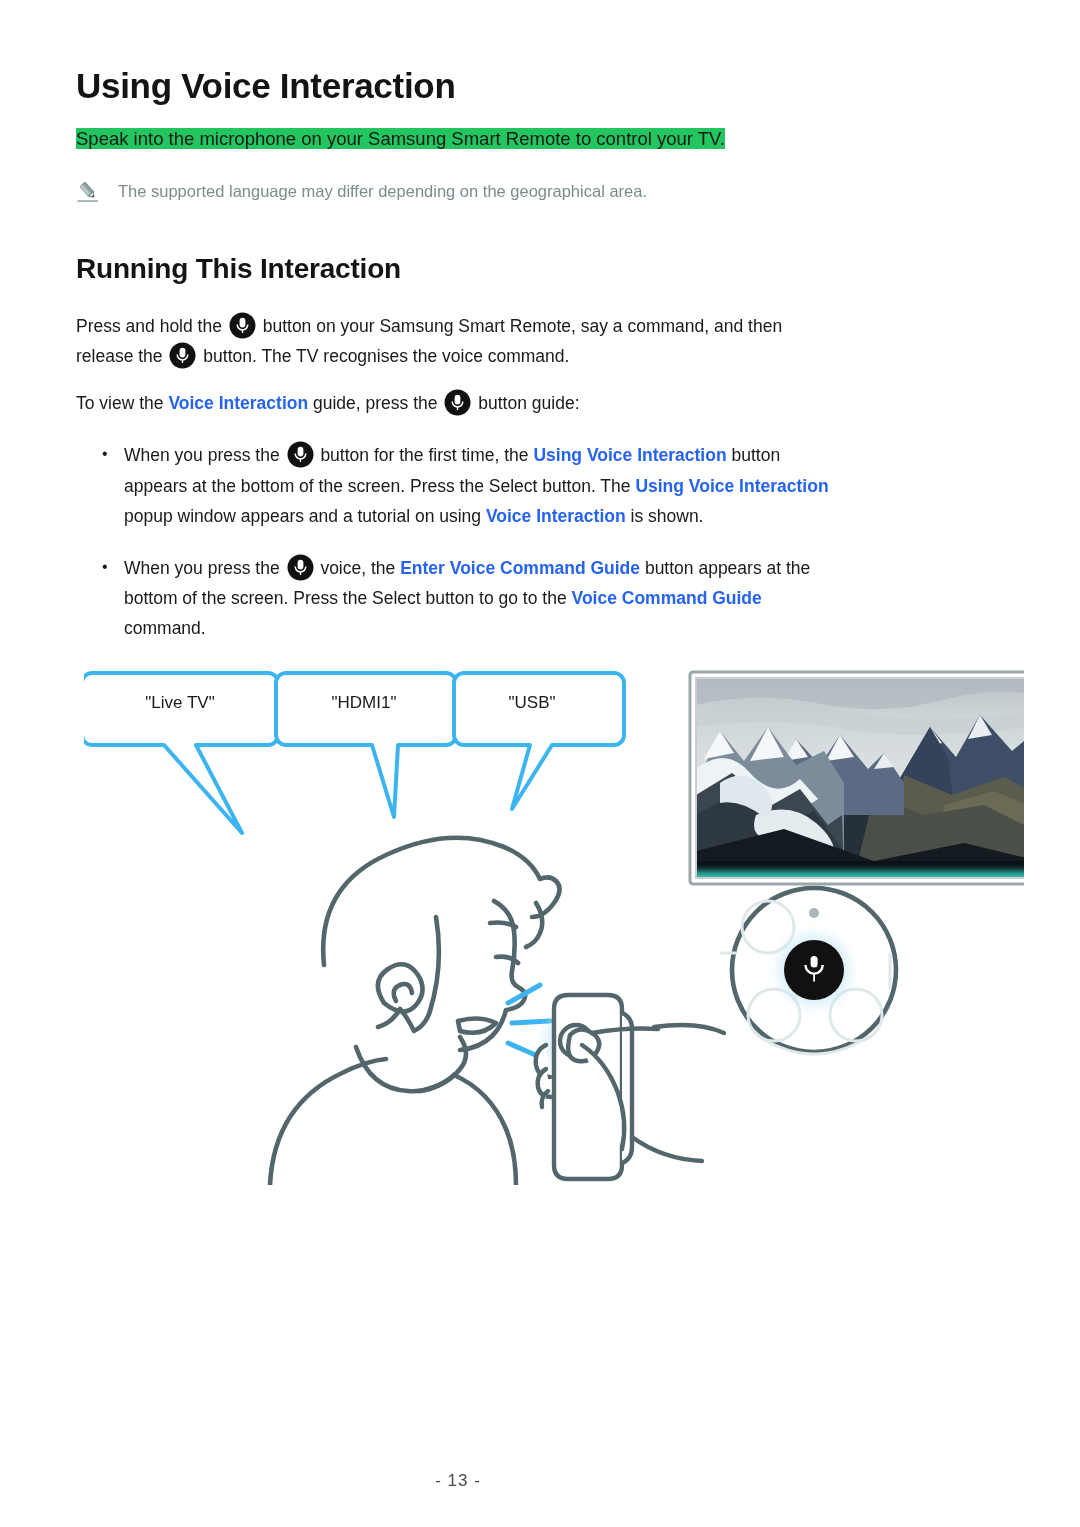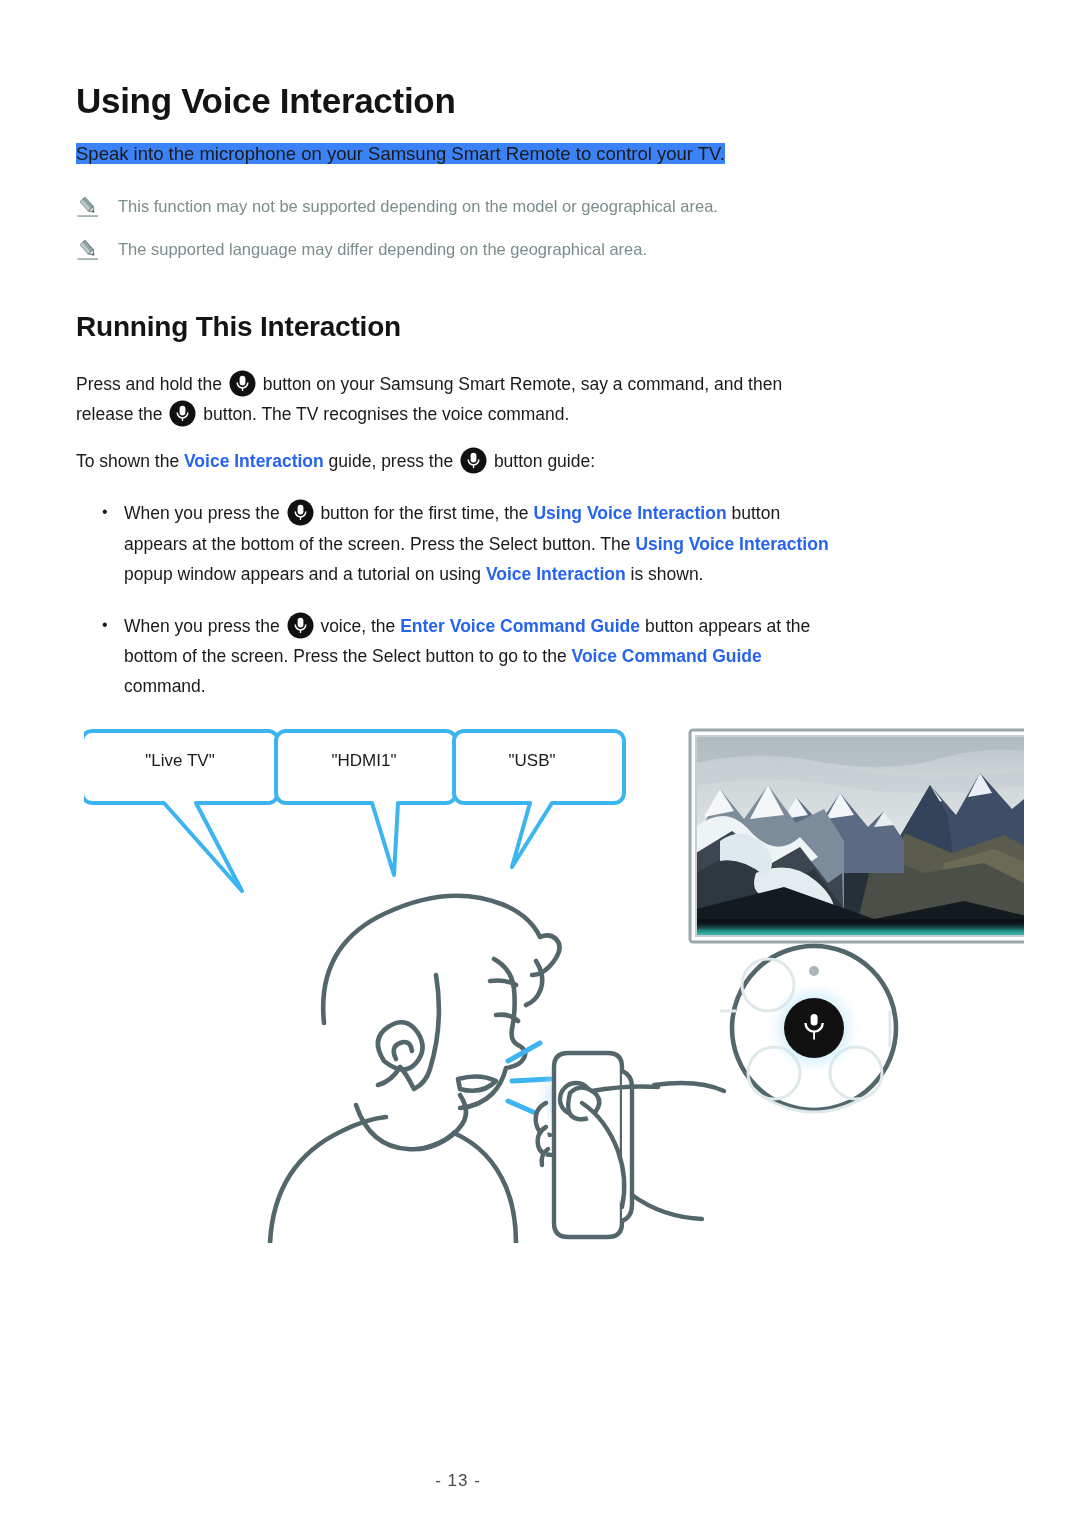--- a/index.html
+++ b/index.html
@@ -13,41 +13,41 @@
     position: relative;
     font-family: "Liberation Sans", sans-serif;
     color: #1a1a1a;
     overflow: hidden;
   }
   .page {
     position: relative;
     width: 916px;
     height: 1527px;
     box-sizing: border-box;
-    padding: 16px 76px;
+    padding: 1px 76px;
   }
   
   .page-title {
     margin: 0;
     padding-top: 64px;
     font-size: 35px;
     font-weight: bold;
     letter-spacing: -0.3px;
     color: #141414;
     line-height: 1.2;
   }
   .subtitle-wrap {
     margin-top: 18px;
   }
   .subtitle {
     display: inline;
     font-size: 18.5px;
     line-height: 1.55;
     color: #1a1a1a;
-    background: #3b82f6;
+    background: #22c55e;
     box-decoration-break: clone;
     -webkit-box-decoration-break: clone;
   }
   
   .notes {
     margin-top: 26px;
   }
   .note {
     display: flex;
     align-items: flex-start;
@@ -165,34 +165,20 @@
 <div class="page">
 
   <h1 class="page-title">Using Voice Interaction</h1>
 
   <div class="subtitle-wrap">
     <span class="subtitle">Speak into the microphone on your Samsung Smart Remote to control your TV.</span>
   </div>
 
   <div class="notes">
 
-    <div class="note">
-      <span class="note-icon">
-        <svg width="24" height="22" viewBox="0 0 24 22">
-          <g transform="rotate(-42 12 10)">
-            <rect x="9" y="1.5" width="6.6" height="12.4" rx="1" fill="#8fa3a3" stroke="#6d8383" stroke-width="1"></rect>
-            <rect x="9" y="1.5" width="3.3" height="12.4" fill="#b8c8c8"></rect>
-            <path d="M9 13.9 L12.3 18.4 L15.6 13.9 Z" fill="#e8eded" stroke="#6d8383" stroke-width="1"></path>
-            <path d="M10.8 16.4 L12.3 18.4 L13.8 16.4 Z" fill="#4a5a5a"></path>
-          </g>
-          <rect x="1.5" y="19.3" width="20.5" height="1.5" fill="#8fa3a3"></rect>
-        </svg>
-      </span>
-      <span class="note-text">This function may not be supported depending on the model or geographical area.</span>
-    </div>
 
     <div class="note">
       <span class="note-icon">
         <svg width="24" height="22" viewBox="0 0 24 22">
           <g transform="rotate(-42 12 10)">
             <rect x="9" y="1.5" width="6.6" height="12.4" rx="1" fill="#8fa3a3" stroke="#6d8383" stroke-width="1"></rect>
             <rect x="9" y="1.5" width="3.3" height="12.4" fill="#b8c8c8"></rect>
             <path d="M9 13.9 L12.3 18.4 L15.6 13.9 Z" fill="#e8eded" stroke="#6d8383" stroke-width="1"></path>
             <path d="M10.8 16.4 L12.3 18.4 L13.8 16.4 Z" fill="#4a5a5a"></path>
           </g>
@@ -222,21 +208,21 @@
         <circle cx="13.5" cy="13.5" r="13" fill="#111111"></circle>
         <rect x="10.6" y="5.8" width="5.8" height="9.6" rx="2.9" fill="#ffffff"></rect>
         <path d="M8.2 12.6 a5.3 5.3 0 0 0 10.6 0" fill="none" stroke="#ffffff" stroke-width="1.5"></path>
         <rect x="12.85" y="17.4" width="1.3" height="3.6" fill="#ffffff"></rect>
       </svg>
     </span>
     <span>button. The TV recognises the voice command.</span>
   </p>
 
   <p class="para tight">
-    <span>To shown the</span>
+    <span>To view the</span>
     <span class="blue">Voice Interaction</span>
     <span>guide, press the</span>
     <span class="mic-inline">
       <svg width="27" height="27" viewBox="0 0 27 27">
         <circle cx="13.5" cy="13.5" r="13" fill="#111111"></circle>
         <rect x="10.6" y="5.8" width="5.8" height="9.6" rx="2.9" fill="#ffffff"></rect>
         <path d="M8.2 12.6 a5.3 5.3 0 0 0 10.6 0" fill="none" stroke="#ffffff" stroke-width="1.5"></path>
         <rect x="12.85" y="17.4" width="1.3" height="3.6" fill="#ffffff"></rect>
       </svg>
     </span>

